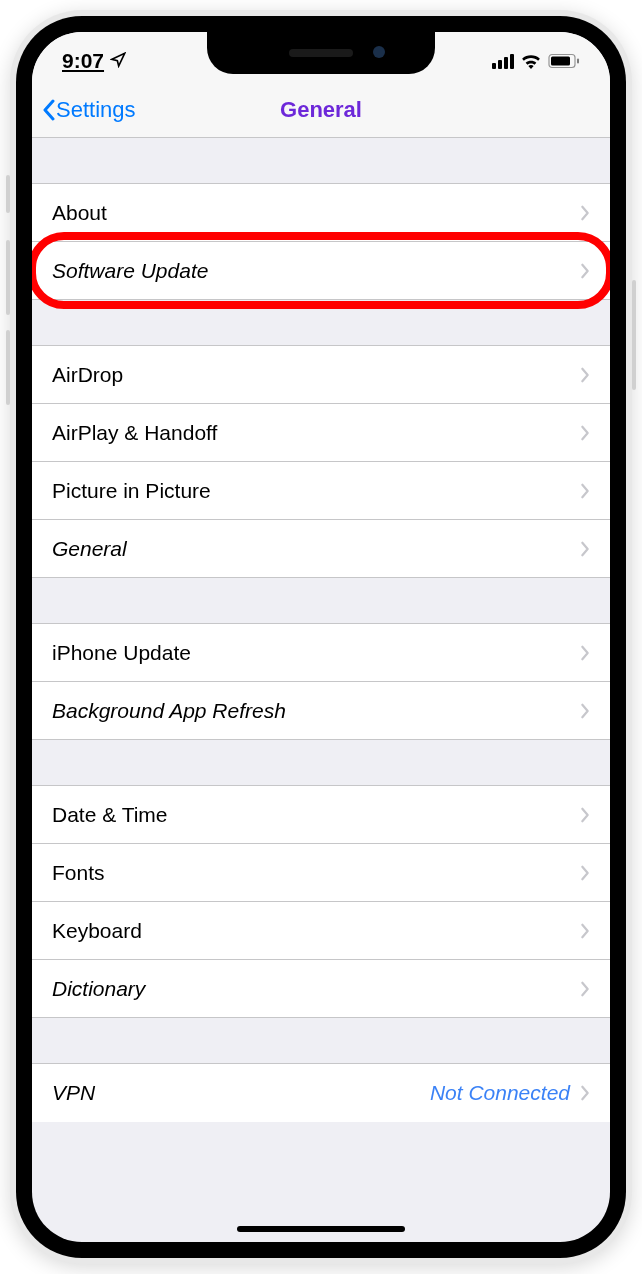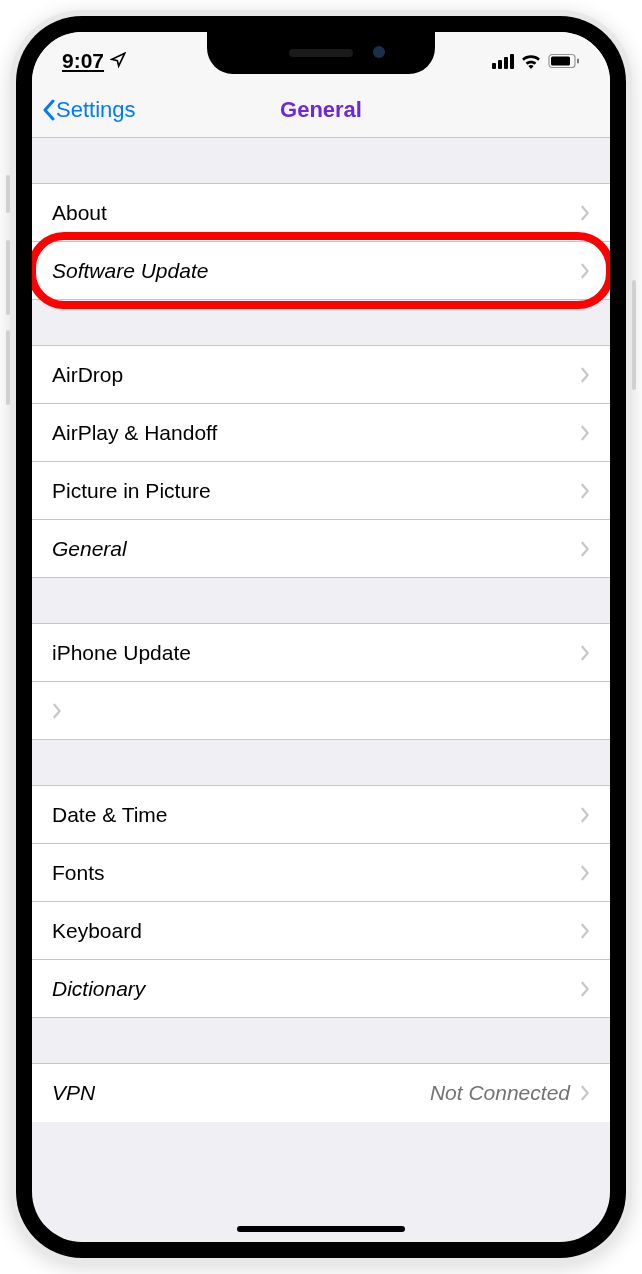--- a/index.html
+++ b/index.html
@@ -193,21 +193,21 @@
     }
 
     .item-right {
       display: flex;
       align-items: center;
       gap: 10px;
     }
 
     .item-detail {
       font-size: 21px;
-      color: #737373;
+      color: #3b82f6;
     }
 
     .chevron {
       color: #c7c7cc;
       display: flex;
     }
 
     .highlight-ring {
       position: absolute;
       border: 8px solid #ff0000;
@@ -385,20 +385,21 @@
         <div class="section">
           <div class="list-item">
             <span class="item-label">iPhone Update</span>
             <span class="chevron">
               <svg width="10" height="16" viewBox="0 0 10 18" fill="none" stroke="#c7c7cc" stroke-width="2.5" stroke-linecap="round" stroke-linejoin="round">
                   <path d="M2 2l6 7-6 7"></path>
                 </svg>
             </span>
           </div>
           <div class="list-item">
+            <span class="item-label">Background App Refresh</span>
             <span class="chevron">
               <svg width="10" height="16" viewBox="0 0 10 18" fill="none" stroke="#c7c7cc" stroke-width="2.5" stroke-linecap="round" stroke-linejoin="round">
                   <path d="M2 2l6 7-6 7"></path>
                 </svg>
             </span>
           </div>
         </div>
 
         <div class="section-spacer"></div>
 

